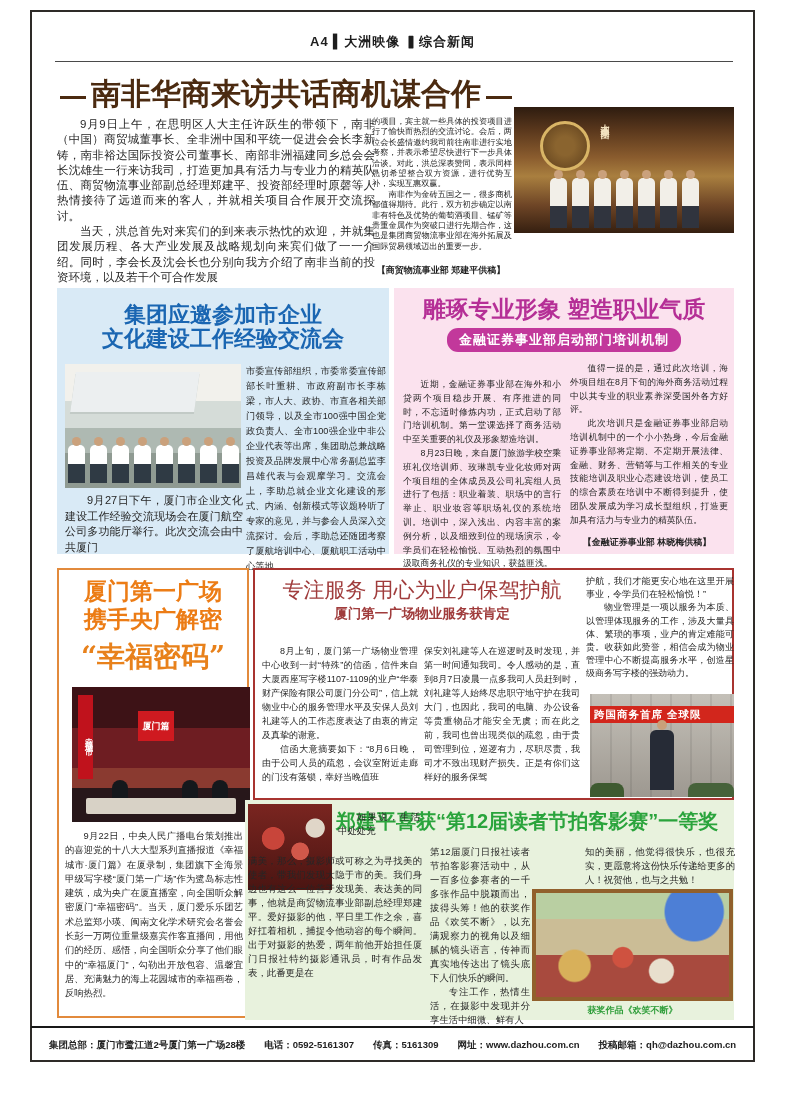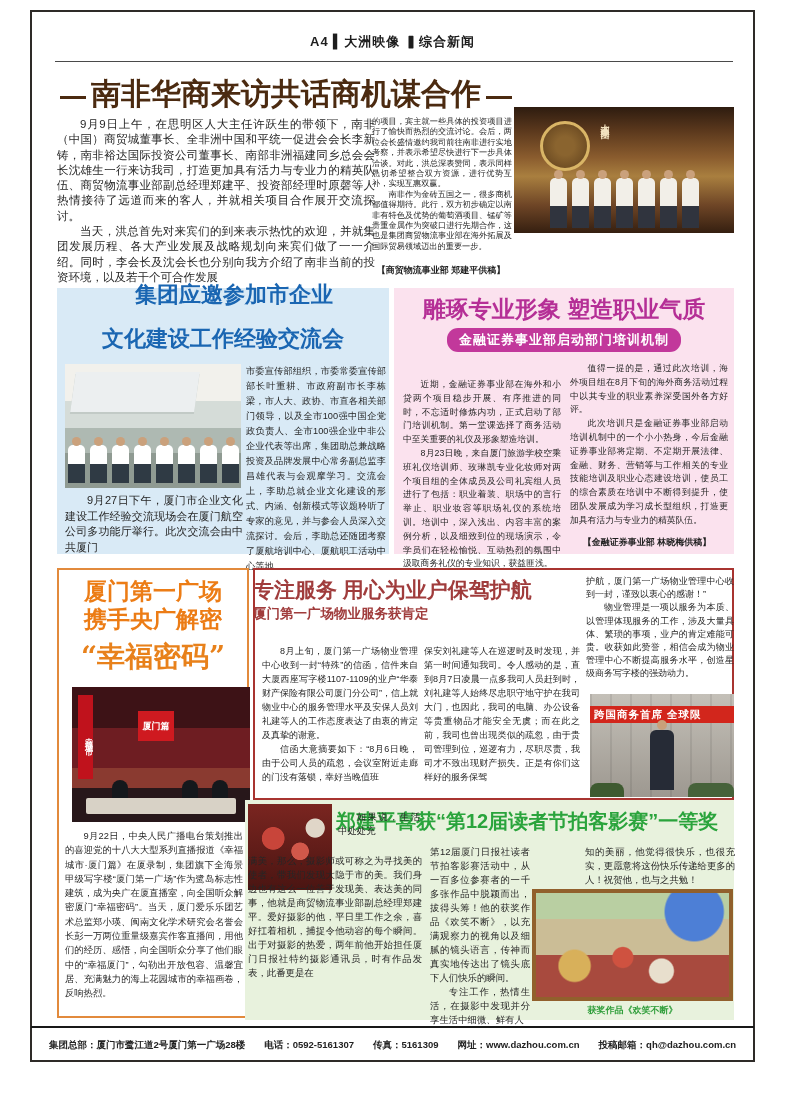--- a/index.html
+++ b/index.html
@@ -53,22 +53,22 @@
   .p4-t3{left:57px;top:638px;width:192px;text-align:center;font-family:"DejaVu Serif",serif;font-size:28px;font-weight:bold;color:#e8811b;white-space:nowrap;}
   .photo3{left:72px;top:687px;width:178px;height:135px;background:linear-gradient(180deg,#3d1216 0 30%,#6e1d22 30% 60%,#8a3a30 60% 75%,#27171a 75% 100%);}
   .vbanner{position:absolute;left:6px;top:8px;width:15px;height:84px;background:#c0121c;color:#fff;writing-mode:vertical-rl;font-size:8px;font-weight:bold;letter-spacing:3px;text-align:center;}
   .sign{position:absolute;left:66px;top:24px;width:36px;height:30px;background:#cf1a20;color:#fff;font-size:9px;font-weight:bold;display:flex;align-items:center;justify-content:center;}
   .ptable{position:absolute;bottom:8px;left:14px;right:14px;height:16px;background:#d8d2c6;border-radius:2px;}
   .sil{position:absolute;bottom:22px;width:16px;height:20px;border-radius:8px 8px 0 0;background:#14181c;}
   .p4-body{left:65px;top:829px;width:178px;font-size:9.3px;line-height:14.3px;}
 
   
   .p5{left:253px;top:568px;width:481px;height:232px;background:#ffffff;border:2px solid #a83430;box-sizing:border-box;}
-  .p5-t{left:253px;top:576px;width:338px;font-size:21px;font-weight:bold;color:#a03c3c;white-space:nowrap;}
-  .p5-sub{left:253px;top:605px;width:338px;text-align:left;font-size:13.5px;font-weight:bold;color:#a03c3c;}
+  .p5-t{left:253px;top:576px;width:338px;text-align:center;font-size:21px;font-weight:normal;color:#a03c3c;white-space:nowrap;}
+  .p5-sub{left:253px;top:605px;width:338px;text-align:center;font-size:13.5px;font-weight:bold;color:#a03c3c;}
   .p5-col{width:156px;font-size:9px;line-height:14px;}
   .p5-c1{left:262px;top:644px;}
   .p5-c2{left:424px;top:644px;}
   .p5-c3{left:586px;top:575px;width:148px;font-size:9px;line-height:13.2px;}
   .photo5{left:590px;top:694px;width:144px;height:103px;background:repeating-linear-gradient(90deg,rgba(0,0,0,.08) 0 2px,transparent 2px 20px),linear-gradient(180deg,#c4c0b8,#9d9890);}
   .banner5{position:absolute;left:0;right:0;top:12px;height:17px;background:#d2261c;color:#fff;font-weight:bold;font-size:10.5px;line-height:17px;white-space:nowrap;overflow:hidden;padding-left:4px;letter-spacing:1px;}
   .man{position:absolute;left:50%;top:36px;transform:translateX(-50%);width:24px;height:60px;background:#262b36;border-radius:6px 6px 0 0;}
   .man::before{content:"";position:absolute;top:-10px;left:7px;width:10px;height:10px;border-radius:50%;background:#c9a07a;}
   .bush{position:absolute;bottom:0;left:0;width:34px;height:14px;background:#3e5a30;border-radius:8px 8px 0 0;}
   .bush.r{left:auto;right:0;width:46px;background:#46623a;}
@@ -120,21 +120,21 @@
       <i class="person"></i>
       <i class="person"></i>
       <i class="person"></i>
       <i class="person"></i>
       <i class="person"></i>
       <i class="person"></i>
   </span>
 </div>
 
 <div class="abs p2"></div>
-<div class="abs p2-t" style="top:280px;padding-left:11px;">集团应邀参加市企业</div>
+<div class="abs p2-t" style="top:300px;">集团应邀参加市企业</div>
 <div class="abs p2-t" style="top:324px;">文化建设工作经验交流会</div>
 <div class="abs photo photo2">
   <span class="bldg"></span>
   <span class="people">
     <i class="person"></i>
       <i class="person"></i>
       <i class="person"></i>
       <i class="person"></i>
       <i class="person"></i>
       <i class="person"></i>
@@ -184,21 +184,21 @@
 <div class="abs p5-t">专注服务 用心为业户保驾护航</div>
 <div class="abs p5-sub">厦门第一广场物业服务获肯定</div>
 <div class="abs p5-col p5-c1 jt">
   <p class="ind">8月上旬，厦门第一广场物业管理中心收到一封“特殊”的信函，信件来自大厦西座写字楼1107-1109的业户“华泰财产保险有限公司厦门分公司”，信上就物业中心的服务管理水平及安保人员刘礼建等人的工作态度表达了由衷的肯定及真挚的谢意。</p>
   <p class="ind">信函大意摘要如下：“8月6日晚，由于公司人员的疏忽，会议室附近走廊的门没有落锁，幸好当晚值班</p>
 </div>
 <div class="abs p5-col p5-c2 jt">
   <p>保安刘礼建等人在巡逻时及时发现，并第一时间通知我司。令人感动的是，直到8月7日凌晨一点多我司人员赶到时，刘礼建等人始终尽忠职守地守护在我司大门，也因此，我司的电脑、办公设备等贵重物品才能安全无虞；而在此之前，我司也曾出现类似的疏忽，由于贵司管理到位，巡逻有力，尽职尽责，我司才不致出现财产损失。正是有你们这样好的服务保驾</p>
 </div>
 <div class="abs p5-c3 jt">
-  <p>护航，厦门第一广场物业管理中心收到一封，谨致以衷心的感谢！”</p>
+  <p>护航，我们才能更安心地在这里开展事业，令学员们在轻松愉悦！”</p>
   <p class="ind">物业管理是一项以服务为本质、以管理体现服务的工作，涉及大量具体、繁琐的事项，业户的肯定难能可贵。收获如此赞誉，相信会成为物业管理中心不断提高服务水平，创造星级商务写字楼的强劲动力。</p>
 </div>
 <div class="abs photo photo5">
   <span class="banner5">跨国商务首席 全球限</span>
   <span class="man"></span>
   <span class="bush"></span>
   <span class="bush r"></span>
 </div>
 
 <div class="abs p6"></div>

